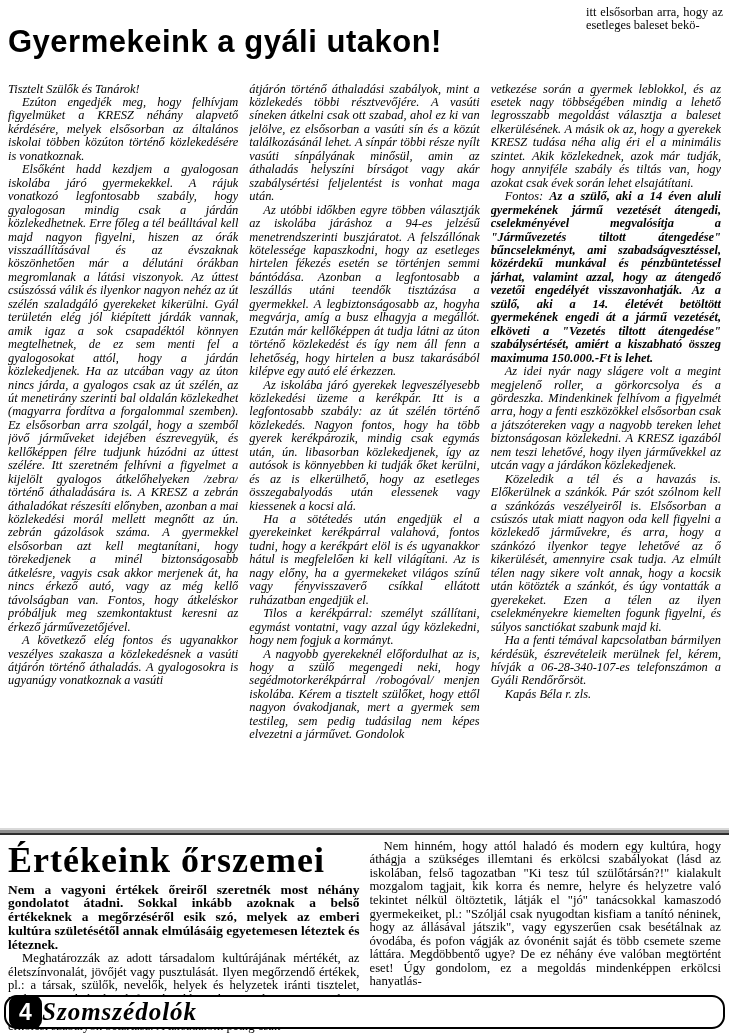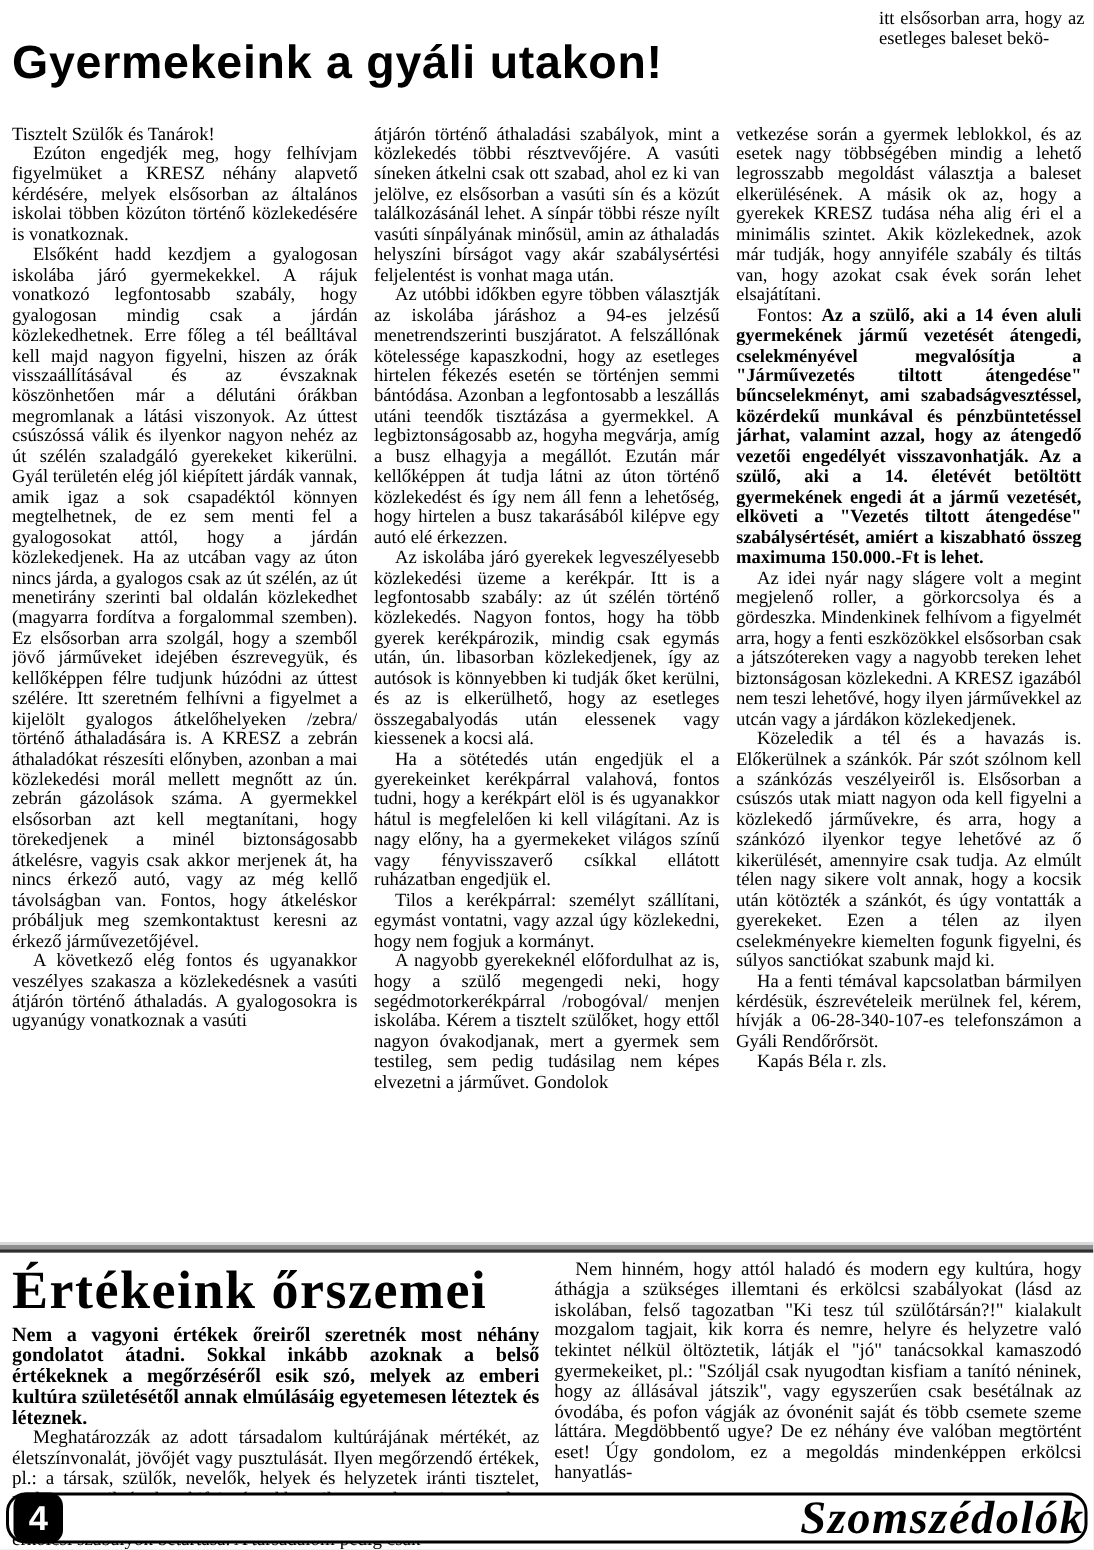--- a/index.html
+++ b/index.html
@@ -12,21 +12,21 @@
   .a1-header{display:flex;align-items:flex-start;padding:2px 6px 0 8px;}
   .a1-title{
     font-family:"Liberation Sans","DejaVu Sans",sans-serif;
     font-weight:bold;font-size:31px;line-height:37px;letter-spacing:.5px;
     white-space:nowrap;flex:0 0 auto;width:578px;
   }
   .a1-titlewrap{
     flex:1;font-size:12.4px;line-height:13.4px;text-align:justify;
     padding-top:4px;
   }
-  .a1-cols{display:flex;gap:11px;padding:2px 8px 0 8px;}
+  .a1-cols{display:flex;gap:11px;padding:2px 8px 0 8px;font-style:italic;}
   .a1-col{
     flex:1 1 0;min-width:0;text-align:justify;
     font-size:12.4px;line-height:13.45px;height:740px;overflow:hidden;
   }
   .a1-col p,.a2-col p{margin:0;text-indent:14px;}
   p.ni{text-indent:0;}
   .sig{text-align:left;text-indent:0;}
   
   .rule3d{
     height:3px;background:#8f8f8f;
@@ -52,23 +52,23 @@
     display:flex;align-items:center;background:#fff;
   }
   .page-badge{
     position:absolute;left:3px;top:-2px;bottom:-2px;width:33px;
     background:#000;border-radius:9px;color:#fff;
     display:flex;align-items:center;justify-content:center;
     font-family:"Liberation Sans","DejaVu Sans",sans-serif;
     font-weight:bold;font-size:23px;
   }
   .pub-name{
-    flex:1;text-align:right;
+    flex:1;text-align:left;
     font-family:"Liberation Serif","DejaVu Serif",serif;
-    font-style:italic;font-weight:bold;font-size:31px;letter-spacing:1px;padding-left:36px;
+    font-style:italic;font-weight:bold;font-size:25px;letter-spacing:1px;padding-left:36px;
   }
 </style>
 </head>
 <body>
 
 <div class="page">
 
   <div>
     <div class="a1-header">
       <h1 class="a1-title">Gyermekeink a gyáli utakon!</h1>

